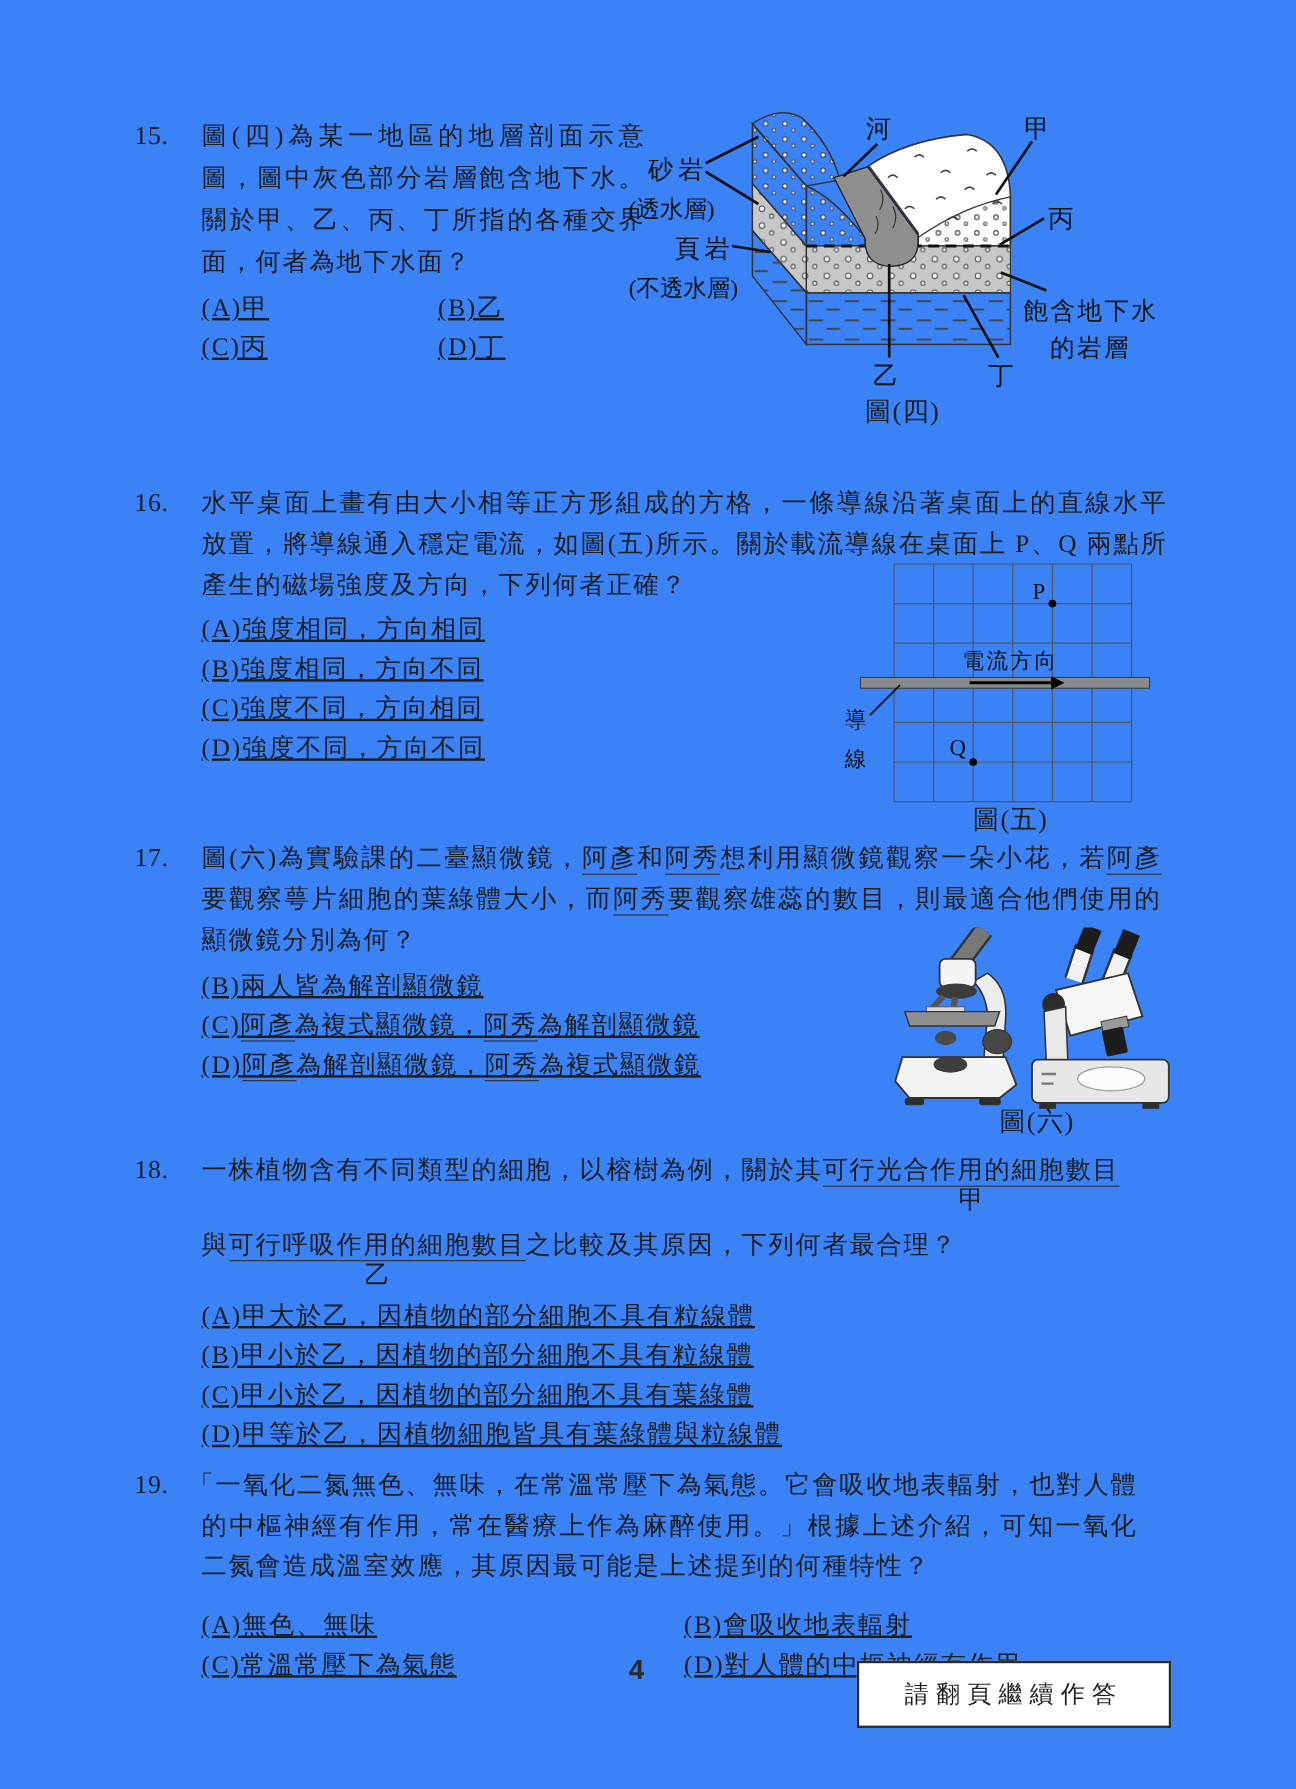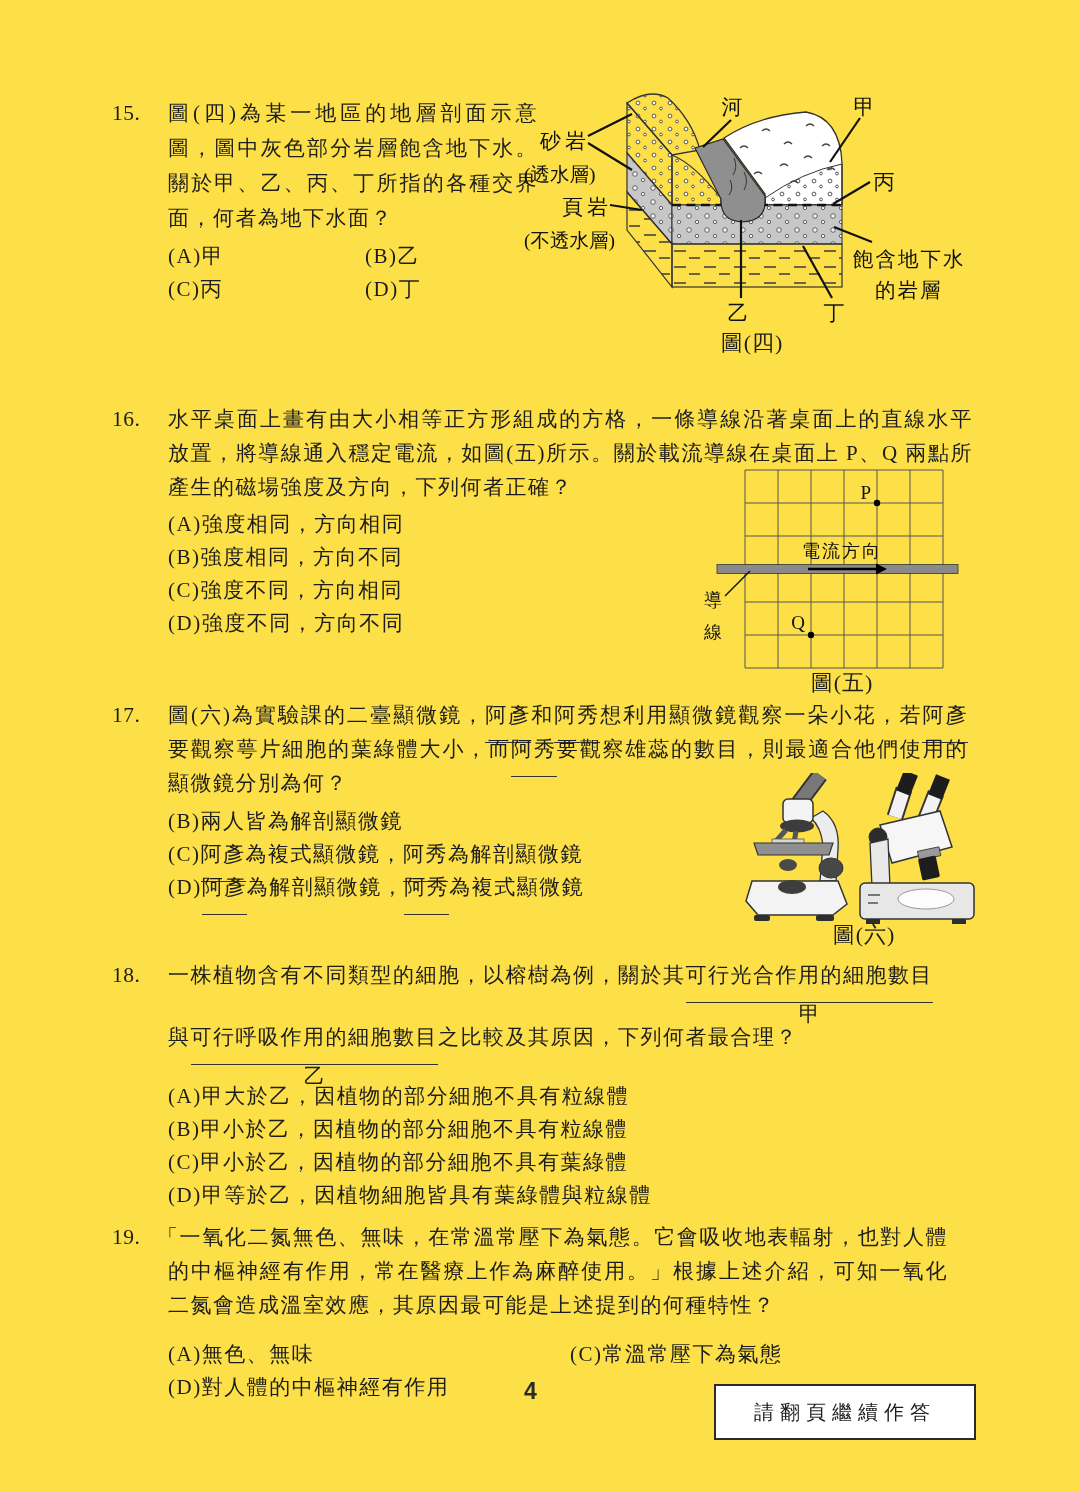--- a/index.html
+++ b/index.html
@@ -1,34 +1,34 @@
 <!DOCTYPE html>
 <html><head>
 <meta charset="utf-8">
 <style>
   html,body{margin:0;padding:0;background:#ffffff;}
   .page{
     position:relative;
     width:1080px;height:1491px;
-    background:#fde047;
+    background:#3b82f6;
     font-family:"Liberation Serif","DejaVu Serif",serif;
     color:#1d1d1d;
     overflow:hidden;
   }
   .question{position:absolute;left:112px;display:flex;align-items:flex-start;}
   .qno{flex:0 0 56px;font-size:21.5px;line-height:35px;letter-spacing:0.5px;}
   .txt{font-size:21px;letter-spacing:1.5px;color:#1d1d1d;}
   .stem{margin:0;line-height:35px;text-align:justify;}
   .stem.lh34{line-height:34px;}
   .stem.tall{line-height:62px;text-align:left;}
   .opts{margin-top:4px;}
-  .opt{line-height:33px;white-space:nowrap;}
+  .opt{line-height:33px;white-space:nowrap;text-decoration:underline;}
   .grid2a{display:grid;grid-template-columns:197px 1fr;}
   .grid2b{display:grid;grid-template-columns:402px 1fr;}
-  .u{border-bottom:1.6px solid #333;padding-bottom:15px;}
+  .u{border-bottom:1.6px solid #333;padding-bottom:1px;}
   .has-label{position:relative;}
   .u-label{
     position:absolute;top:calc(100% + 1px);left:50%;
     transform:translateX(-50%);
     border:none;font-size:21px;letter-spacing:0;line-height:22px;
   }
   .fig{position:absolute;}
   .fig text{font-family:"Liberation Serif","DejaVu Serif",serif;fill:#111;}
   .fig-caption{
     position:absolute;width:128px;text-align:center;
@@ -260,20 +260,21 @@
       </div>
     </div>
   </section>
 
   <section class="question" style="top:1220px">
     <div class="qno">19.</div>
     <div style="width:780px">
       <p class="stem lh34 txt" style="text-indent:-11px"><span>「一氧化二氮無色、無味，在常溫常壓下為氣態。它會吸收地表輻射，也對人體的中樞神經有作用，常在醫療上作為麻醉使用。」根據上述介紹，可知一氧化二氮會造成溫室效應，其原因最可能是上述提到的何種特性？</span></p>
       <div class="opts grid2b" style="margin-top:16px">
         <div class="opt txt"><span>(A)無色、無味</span></div>
+        <div class="opt txt"><span>(B)會吸收地表輻射</span></div>
         <div class="opt txt"><span>(C)常溫常壓下為氣態</span></div>
         <div class="opt txt"><span>(D)對人體的中樞神經有作用</span></div>
       </div>
     </div>
   </section>
 
   <div class="page-num">4</div>
   <div class="footer-box">請翻頁繼續作答</div>
 
 </div>

